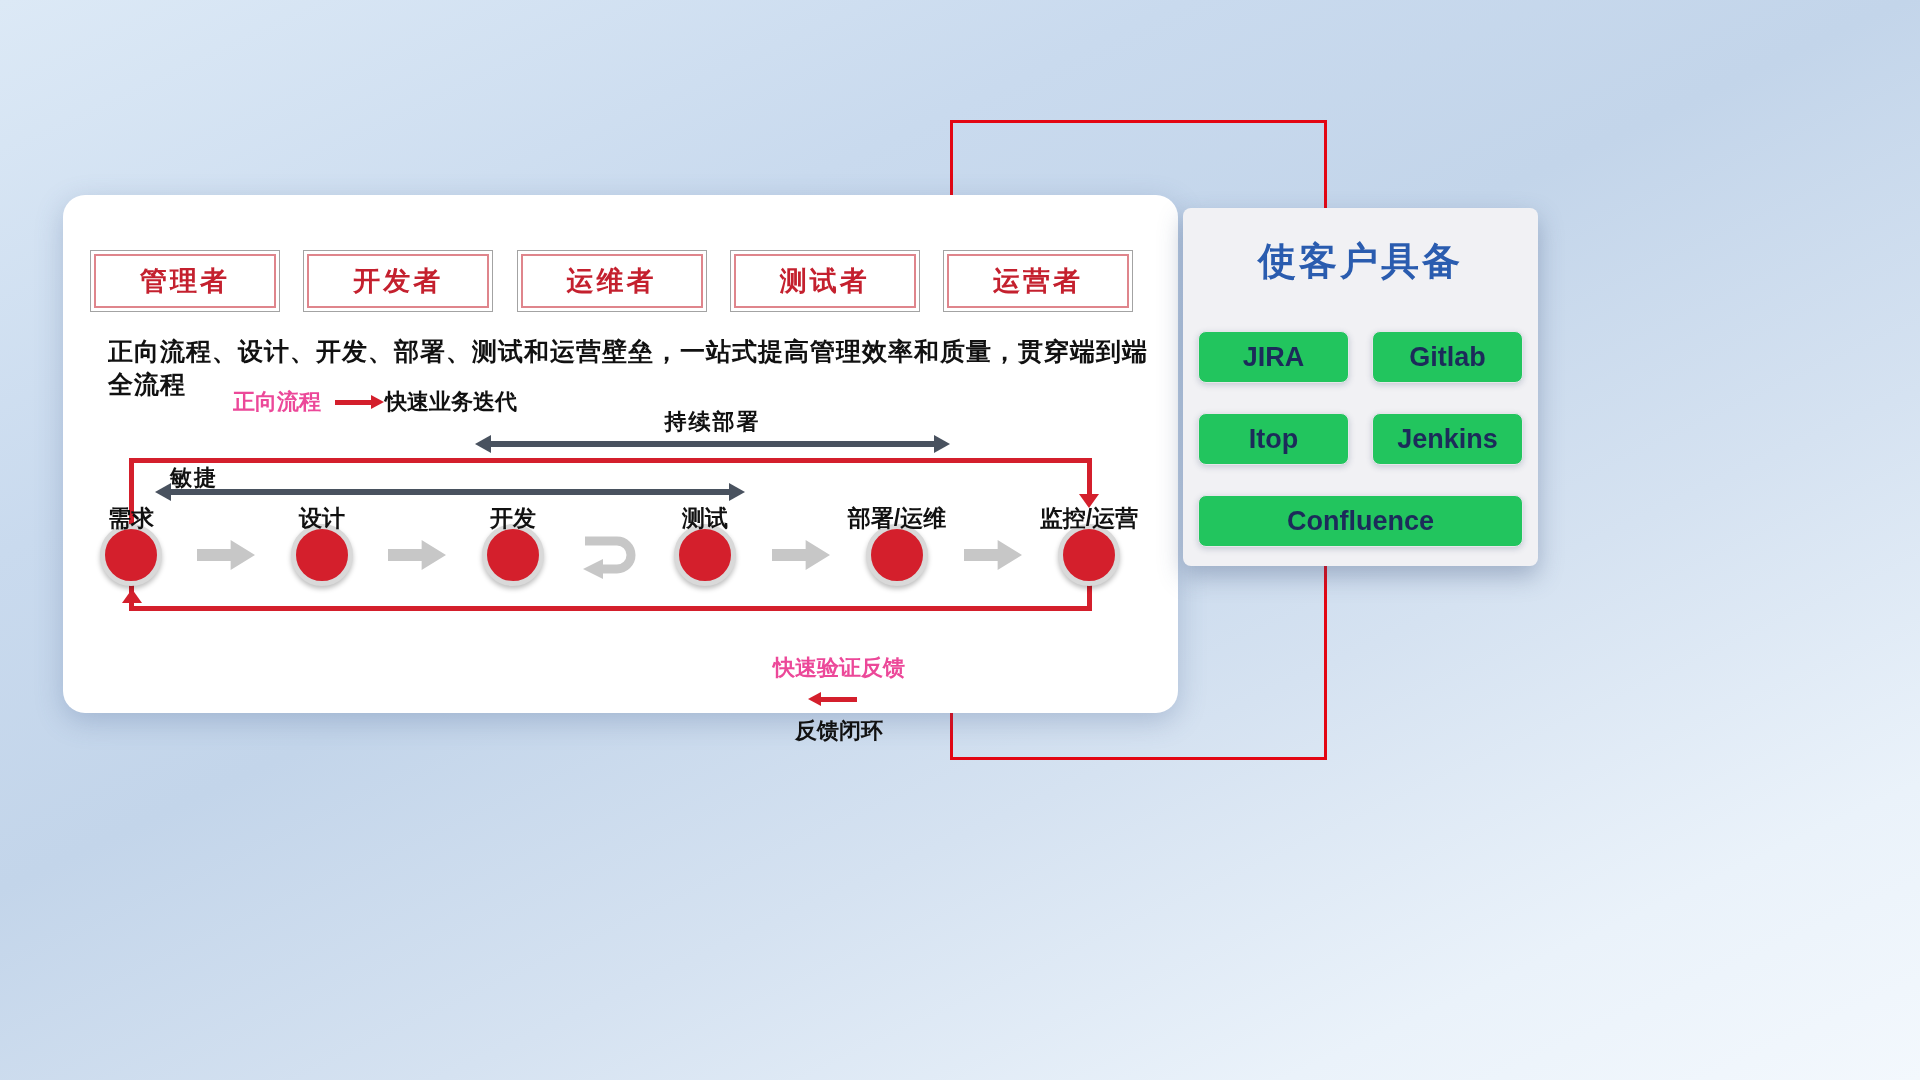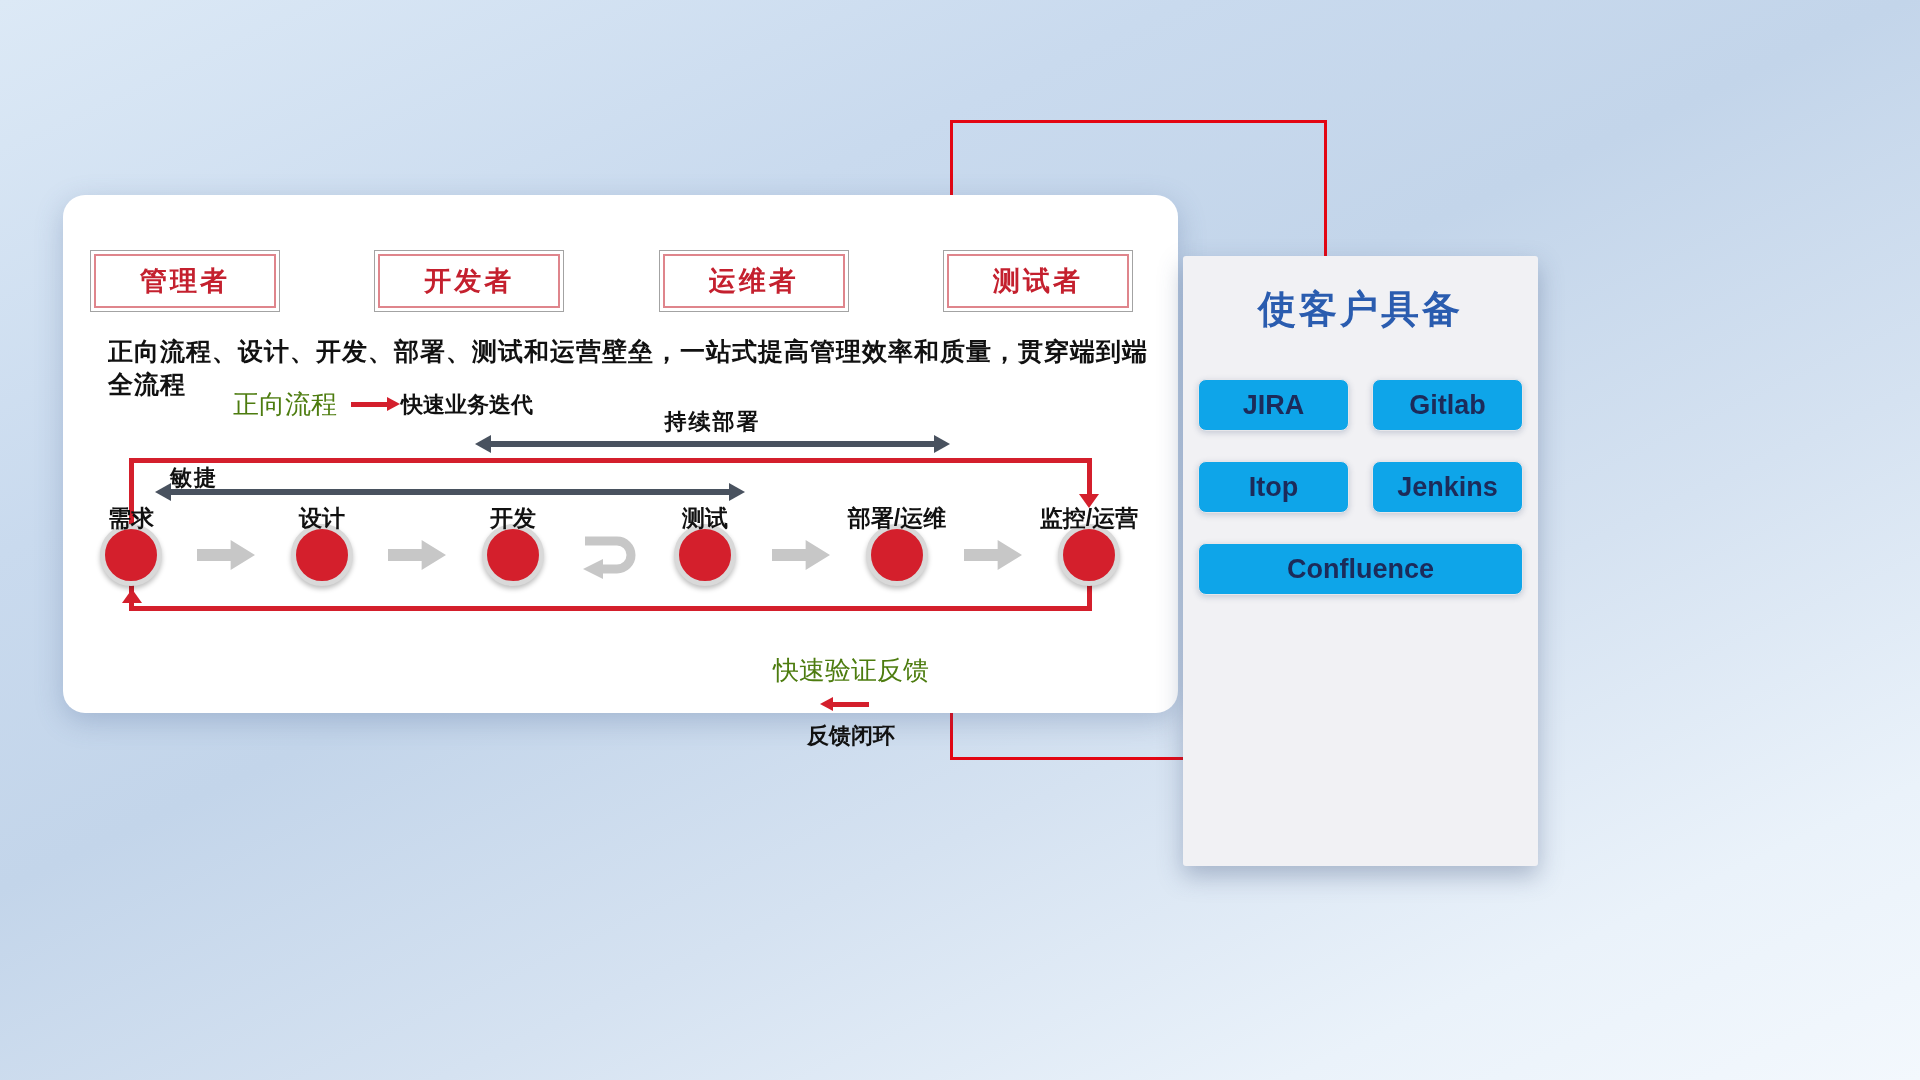--- a/index.html
+++ b/index.html
@@ -40,21 +40,21 @@
 
   .description {
     position:absolute; left:45px; top:140px; width:1040px;
     font-size:25px; font-weight:bold; color:#111; letter-spacing:1px;
   }
 
   
   .legend { position:absolute; display:flex; align-items:center; gap:14px; }
   .legend-forward { left:170px; top:192px; }
   .legend-feedback { left:710px; top:458px;flex-direction:column; }
-  .legend .name { font-size:26px; font-weight:normal; color:#4d7c0f; }
+  .legend .name { font-size:22px; font-weight:bold; color:#ec4899; }
   .legend .desc { font-size:22px; font-weight:600; color:#111; }
 
   .arrow-red-right {
     position:relative; display:inline-block; width:36px; height:5px; background:#d41f2c;
   }
   .arrow-red-right::after {
     content:""; position:absolute; right:-13px; top:-5px;
     border-left:13px solid #d41f2c; border-top:7.5px solid transparent; border-bottom:7.5px solid transparent;
   }
   .arrow-red-left {
@@ -116,35 +116,34 @@
     box-shadow:0 3px 5px rgba(0,0,0,.25); z-index:4;
   }
   .flow-arrow {
     position:absolute; top:345px; width:58px; height:30px; background:#c7c7c7; z-index:3;
     clip-path:polygon(0 30%,58% 30%,58% 0,100% 50%,58% 100%,58% 70%,0 70%);
   }
   .loop-icon { position:absolute; left:508px; top:332px; z-index:3; }
 
   
   .side-panel {
-    position:absolute; left:1183px; top:208px; width:355px; height:610px;
-    background:#f1f1f4; z-index:3; border-radius:3px;
+    position:absolute; left:1183px; top:208px; width:355px; height:358px;
+    background:#f1f1f4; z-index:3; border-radius:8px;
     box-shadow:0 10px 24px rgba(60,80,120,.35);
-    margin-top:48px;
   }
   .side-title {
     margin-top:28px; text-align:center; color:#2a5caf;
     font-size:38px; font-weight:bold; letter-spacing:3px;
   }
   .side-title.second { margin-top:28px; }
   .tools-grid {
     margin:44px 15px 0; display:grid; grid-template-columns:1fr 1fr; gap:30px 23px;
   }
   .tool-chip {
-    height:52px; background:#0ea5e9; border-radius:8px;
+    height:52px; background:#22c55e; border-radius:8px;
     border:1px solid #e6e6ea; box-shadow:0 2px 6px rgba(40,60,100,.22);
     display:flex; align-items:center; justify-content:center;
   }
   .tool-chip span { color:#1c2b5a; font-size:27px; font-weight:bold; }
   .tool-chip.span2 { grid-column:1 / span 2;justify-content:center; }
 </style>
 </head>
 <body>
 
 <div class="red-frame"></div>
@@ -156,20 +155,23 @@
         <span>管理者</span>
       </div>
     <div class="role-box">
         <span>开发者</span>
       </div>
     <div class="role-box">
         <span>运维者</span>
       </div>
     <div class="role-box">
         <span>测试者</span>
+      </div>
+    <div class="role-box">
+        <span>运营者</span>
       </div>
   </div>
 
   <p class="description">正向流程、设计、开发、部署、测试和运营壁垒，一站式提高管理效率和质量，贯穿端到端全流程</p>
 
   <div class="legend legend-forward">
     <span class="name">正向流程</span>
     <span class="arrow-red-right"></span>
     <span class="desc">快速业务迭代</span>
   </div>

